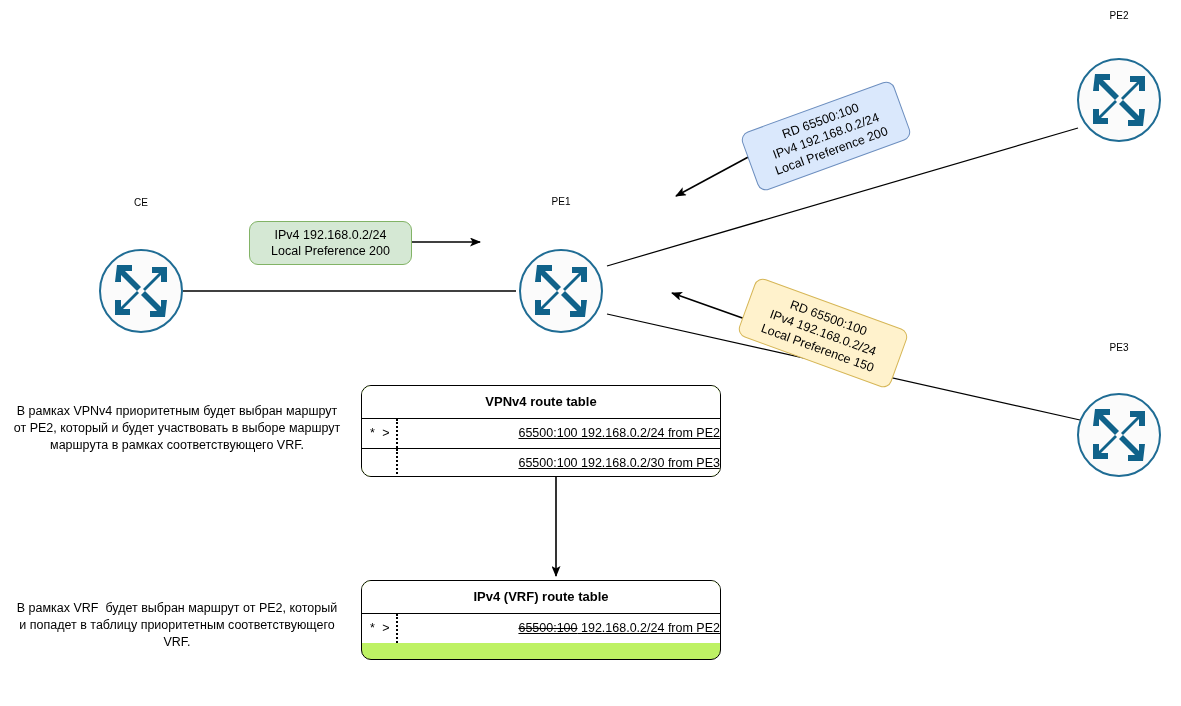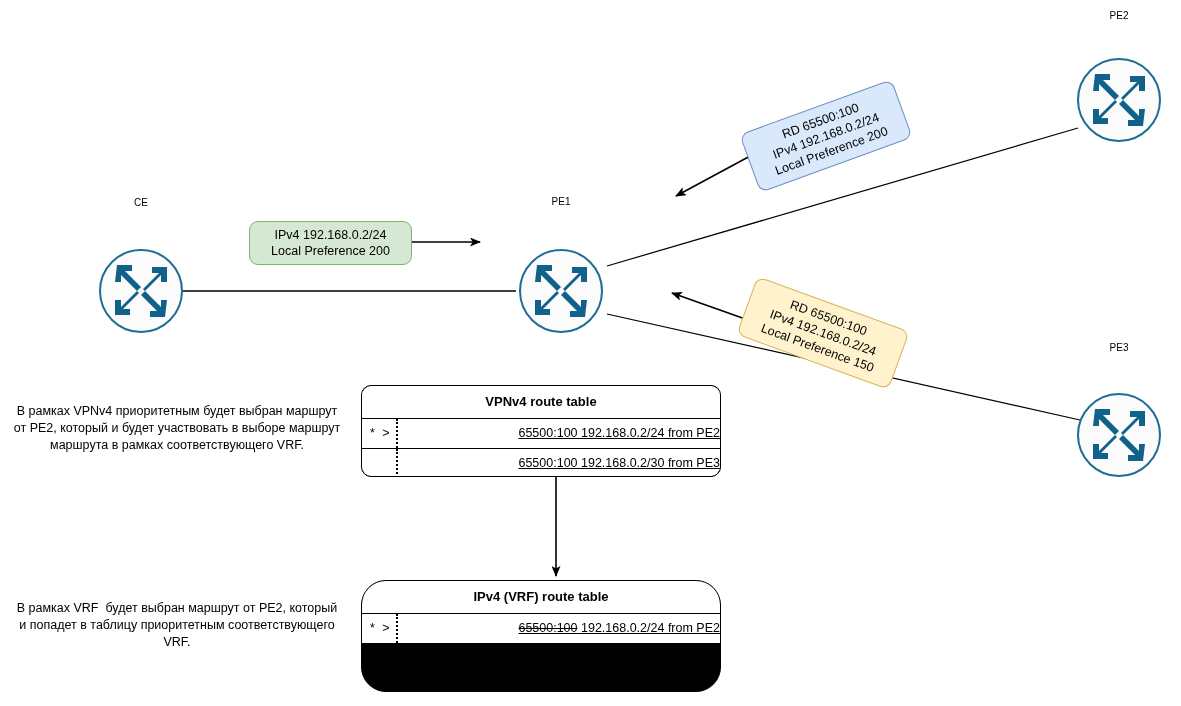--- a/index.html
+++ b/index.html
@@ -75,21 +75,21 @@
     background: #FFF2CC;
     border: 1px solid #D6B656;
   }
 
   
   .rtable {
     position: absolute;
     box-sizing: border-box;
     border: 1.5px solid #000;
     border-radius: 10px;
-    background: #000000;
+    background: #bef264;
     overflow: hidden;
   }
   .rt-header {
     height: 32px;
     line-height: 32px;
     text-align: center;
     font-size: 13px;
     font-weight: bold;
     border-bottom: 1.5px solid #000;
     background: #ffffff;
@@ -243,21 +243,21 @@
       <span class="rt-mark">* &gt;</span>
       <div class="rt-text">65500:100 192.168.0.2/24 from PE2</div>
     </div>
     <div class="rt-row">
       <span class="rt-dots"></span>
       <span class="rt-mark"></span>
       <div class="rt-text">65500:100 192.168.0.2/30 from PE3</div>
     </div>
   </div>
 
-  <div class="rtable" style="left:361px; top:580px; width:360px; height:112px;border-radius:25px;">
+  <div class="rtable" style="left:361px; top:580px; width:360px; height:80px;">
     <div class="rt-header">IPv4 (VRF) route table</div>
     <div class="rt-row">
       <span class="rt-dots"></span>
       <span class="rt-mark">* &gt;</span>
       <div class="rt-text"><span class="strike">65500:100</span><span> 192.168.0.2/24 from PE2</span></div>
     </div>
   </div>
 
   <div class="caption" style="left:12px; top:403px; width:330px;">В рамках VPNv4 приоритетным будет выбран маршрут от PE2, который и будет участвовать в выборе маршрут маршрута в рамках соответствующего VRF.</div>
 

